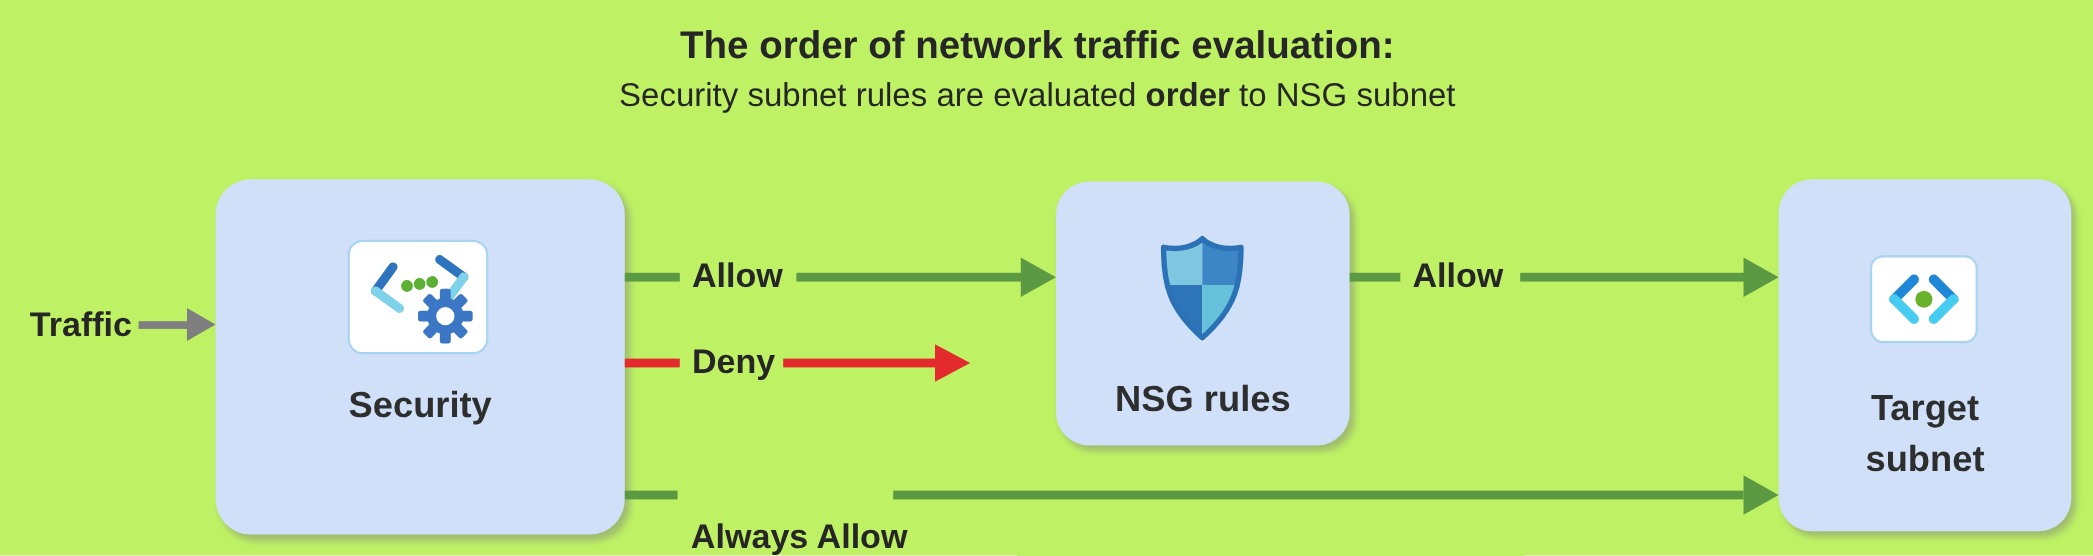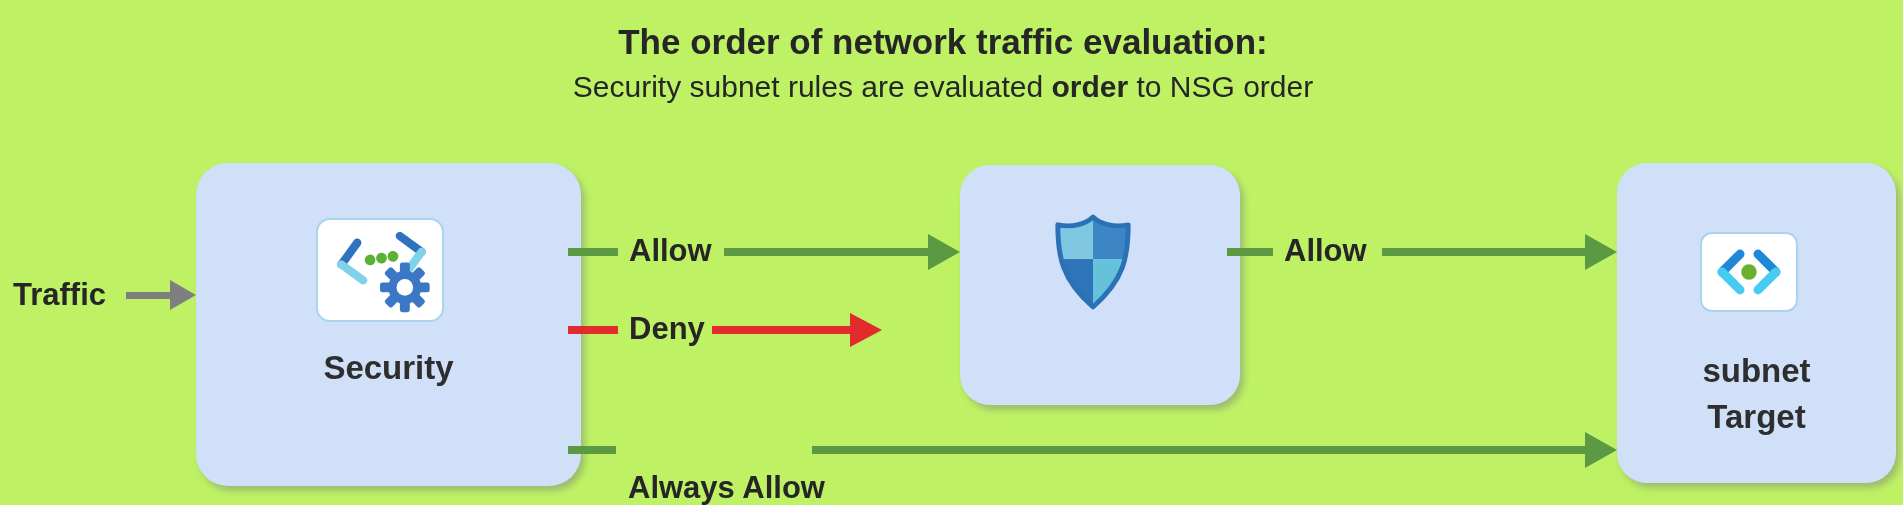--- a/index.html
+++ b/index.html
@@ -16,21 +16,20 @@
     font-size:35px;font-weight:700;white-space:nowrap;
   }
   .subtitle{
     position:absolute;left:943px;top:70px;transform:translateX(-50%);
     font-size:30px;font-weight:400;white-space:nowrap;
   }
   .subtitle b{font-weight:700;}
   .node{
     position:absolute;background:#cfe0f8;border-radius:32px;
     box-shadow:4px 5px 6px rgba(125,125,125,.45);
-    padding-left:13px;
   }
   .node-label{
     position:absolute;left:0;width:100%;text-align:center;
     font-size:33px;font-weight:700;line-height:1.4;color:#2e2e2e;
   }
   .icon-tile{
     position:absolute;background:#ffffff;border:2px solid #a9d4ef;border-radius:14px;
     display:flex;align-items:center;justify-content:center;
   }
   .hline{position:absolute;height:8px;}
@@ -44,23 +43,23 @@
   .flow-label{
     position:absolute;font-size:31px;font-weight:700;color:#262626;white-space:nowrap;
   }
 </style>
 </head>
 <body>
 
 <div class="canvas">
 
   <div class="title">The order of network traffic evaluation:</div>
-  <div class="subtitle"><span>Security subnet rules are evaluated </span><b>order</b><span> to NSG order</span></div>
+  <div class="subtitle"><span>Security subnet rules are evaluated </span><b>order</b><span> to NSG subnet</span></div>
 
-  <div class="flow-label" style="left:13px;top:277px;">Traffic</div>
+  <div class="flow-label" style="left:27px;top:277px;">Traffic</div>
   <div class="hline gray-bg" style="left:126px;top:292px;width:46px;"></div>
   <div class="ahead gray" style="left:170px;top:280px;"></div>
 
   <div class="node" style="left:196px;top:163px;width:372px;height:323px;">
     <div class="icon-tile" style="left:120px;top:55px;width:124px;height:100px;">
       <svg width="106" height="88" viewBox="0 0 128 106">
         <g transform="rotate(-9 64 40)">
           <line x1="40" y1="16" x2="17" y2="39" stroke="#2e73bd" stroke-width="10" stroke-linecap="round"></line>
           <line x1="17" y1="39" x2="40" y2="62" stroke="#7ed2ea" stroke-width="10" stroke-linecap="round"></line>
           <circle cx="52" cy="39" r="6.5" fill="#5cb135"></circle>
@@ -108,20 +107,21 @@
         </clipPath>
       </defs>
       <g clip-path="url(#shieldClip)">
         <rect x="0" y="0" width="45" height="47" fill="#7fc7e0"></rect>
         <rect x="45" y="0" width="45" height="47" fill="#3d86c6"></rect>
         <rect x="0" y="47" width="45" height="53" fill="#2e74b9"></rect>
         <rect x="45" y="47" width="45" height="53" fill="#65c2da"></rect>
       </g>
       <path d="M45 4 C38 11 24 15 9 12 C9 44 13 68 45 96 C77 68 81 44 81 12 C66 15 52 11 45 4 Z" fill="none" stroke="#2b71b6" stroke-width="5" stroke-linejoin="round"></path>
     </svg>
+    <div class="node-label" style="top:175px;">NSG rules</div>
   </div>
 
   <div class="hline green-bg" style="left:1227px;top:248px;width:46px;"></div>
   <div class="flow-label" style="left:1284px;top:233px;">Allow</div>
   <div class="hline green-bg" style="left:1382px;top:248px;width:205px;"></div>
   <div class="ahead green" style="left:1585px;top:234px;"></div>
 
   <div class="hline green-bg" style="left:568px;top:446px;width:48px;"></div>
   <div class="flow-label" style="left:628px;top:431px;margin-top:39px;">Always Allow</div>
   <div class="hline green-bg" style="left:812px;top:446px;width:773px;"></div>
@@ -131,18 +131,18 @@
     <div class="icon-tile" style="left:83px;top:69px;width:94px;height:76px;border-radius:12px;">
       <svg width="80" height="62" viewBox="0 0 94 76">
         <line x1="36" y1="16" x2="14" y2="38" stroke="#1e87d7" stroke-width="11" stroke-linecap="round"></line>
         <line x1="14" y1="38" x2="36" y2="60" stroke="#47ccf1" stroke-width="11" stroke-linecap="round"></line>
         <line x1="58" y1="16" x2="80" y2="38" stroke="#1e87d7" stroke-width="11" stroke-linecap="round"></line>
         <line x1="80" y1="38" x2="58" y2="60" stroke="#47ccf1" stroke-width="11" stroke-linecap="round"></line>
         <circle cx="47" cy="38" r="9.5" fill="#69b22d"></circle>
       </svg>
     </div>
     <div class="node-label" style="top:185px;">
+      <div>Target</div>
       <div>subnet</div>
-      <div>Target</div>
     </div>
   </div>
 
 </div>
 
 </body></html>

